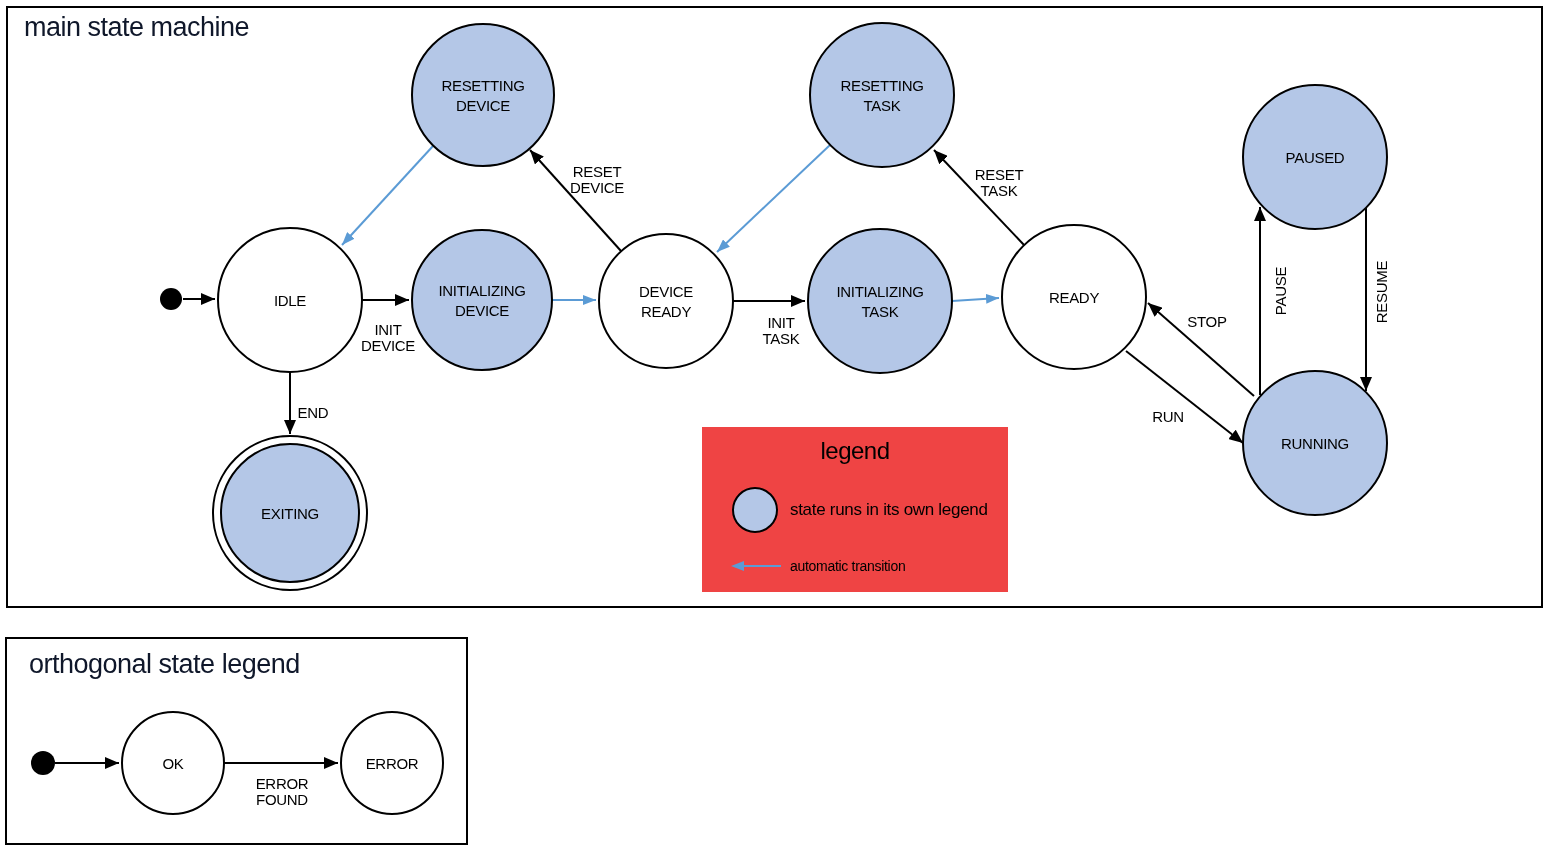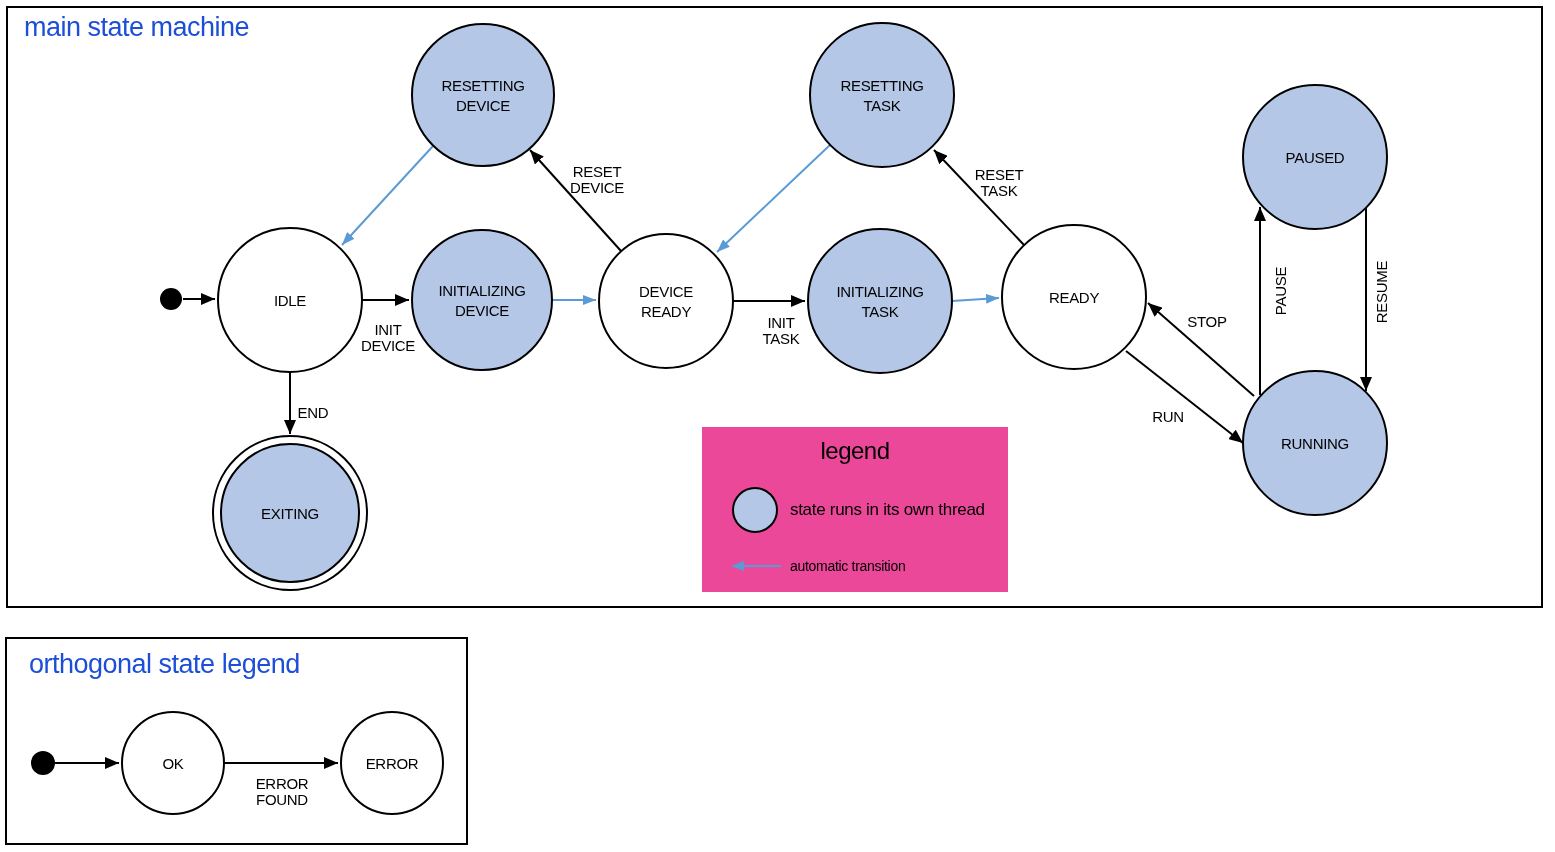--- a/index.html
+++ b/index.html
@@ -4,21 +4,21 @@
 <style>
   html,body{margin:0;padding:0;}
   body{
     width:1555px;height:852px;position:relative;background:#ffffff;
     font-family:"Liberation Sans","DejaVu Sans",sans-serif;color:#000;
     overflow:hidden;
   }
   .box{position:absolute;border:2px solid #000;background:transparent;}
   .main-box{left:6px;top:6px;width:1533px;height:598px;}
   .ortho-box{left:5px;top:637px;width:459px;height:204px;}
-  .box-title{position:absolute;font-size:27px;line-height:30px;letter-spacing:-0.5px;color:#1d4ed8;white-space:nowrap;}
+  .box-title{position:absolute;font-size:27px;line-height:30px;letter-spacing:-0.5px;color:#0f172a;white-space:nowrap;}
   .main-title{left:24px;top:12px;}
   .ortho-title{left:29px;top:649px;}
   #diagram-svg{position:absolute;left:0;top:0;width:1555px;height:852px;}
   #diagram-svg text{fill:#000;font-family:"Liberation Sans","DejaVu Sans",sans-serif;}
   .state-label, .state-label tspan,
   .transition-label, .transition-label tspan{dominant-baseline:central;}
   .state-label{font-size:15px;letter-spacing:-0.3px;}
   .transition-label{font-size:15px;letter-spacing:-0.3px;}
   .legend{position:absolute;left:702px;top:427px;width:306px;height:165px;background:#d9d9d9;}
   .legend-title{position:absolute;left:0;right:0;top:10px;text-align:center;font-size:24px;letter-spacing:-0.5px;}
@@ -93,22 +93,22 @@
     <line x1="55" y1="763" x2="119" y2="763" stroke="#000000" stroke-width="2" marker-end="url(#ah-black)"></line>
     <line x1="224" y1="763" x2="338" y2="763" stroke="#000000" stroke-width="2" marker-end="url(#ah-black)"></line>
     <circle cx="43" cy="763" r="12" fill="#000000"></circle>
     <circle cx="173" cy="763" r="51" fill="#ffffff" stroke="#000000" stroke-width="2"></circle>
     <text text-anchor="middle" class="state-label"><tspan x="173" y="763">OK</tspan></text>
     <circle cx="392" cy="763" r="51" fill="#ffffff" stroke="#000000" stroke-width="2"></circle>
     <text text-anchor="middle" class="state-label"><tspan x="392" y="763">ERROR</tspan></text>
     <text text-anchor="middle" class="transition-label"><tspan x="282" y="783">ERROR</tspan><tspan x="282" y="799">FOUND</tspan></text>
   </svg>
 
-<div class="legend" style="background: #ec4899;">
+<div class="legend" style="background: #ef4444;">
   <div class="legend-title">legend</div>
   <span class="legend-circle" style="background: rgb(180, 199, 231);"></span>
-  <span class="legend-label-1">state runs in its own thread</span>
+  <span class="legend-label-1">state runs in its own legend</span>
   <svg class="legend-arrow" width="54" height="14">
     <line x1="13" y1="7" x2="51" y2="7" stroke="#5b9bd5" stroke-width="2"></line>
     <polygon points="1,7 14,2 14,12" fill="#5b9bd5"></polygon>
   </svg>
   <span class="legend-label-2">automatic transition</span>
 </div>
 
 </body></html>

